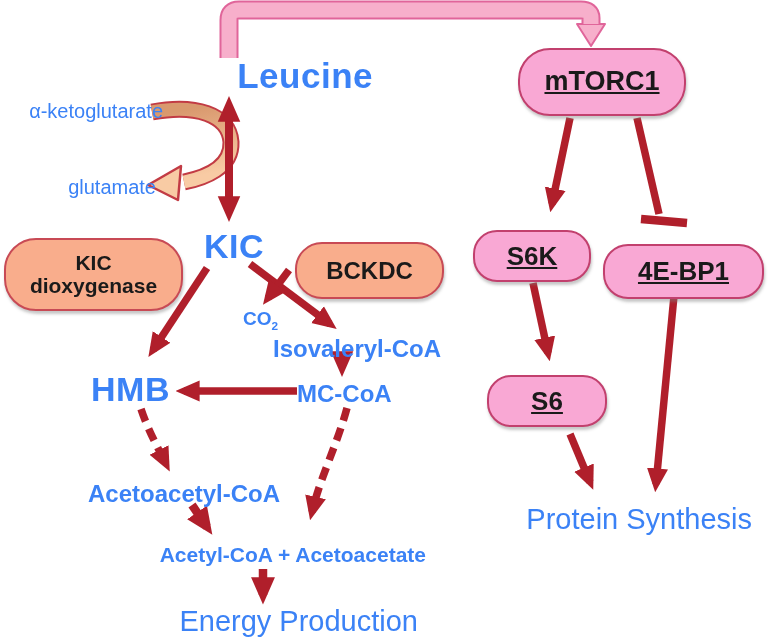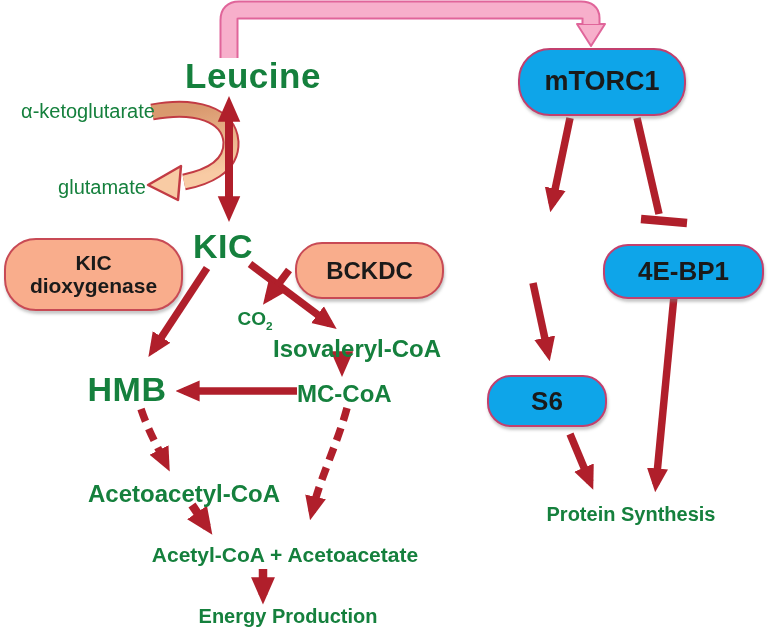--- a/index.html
+++ b/index.html
@@ -1,31 +1,31 @@
 <!DOCTYPE html>
 <html><head>
 <meta charset="utf-8">
 <style>
   html,body{margin:0;padding:0;background:#ffffff;}
   #canvas{
     position:relative;width:768px;height:639px;background:#ffffff;overflow:hidden;
     font-family:"Liberation Sans","DejaVu Sans",sans-serif;color:#1a1a1a;
   }
   #arrows{position:absolute;left:0;top:0;width:768px;height:639px;}
-  .lbl{position:absolute;text-align:center;color:#15803d;white-space:nowrap;}
+  .lbl{position:absolute;text-align:right;color:#3b82f6;white-space:nowrap;}
   .big{font-weight:bold;font-size:34px;letter-spacing:0.5px;}
-  .med{font-weight:bold;font-size:20px;}
+  .med{font-weight:normal;font-size:29px;}
   .small-bold{font-weight:bold;font-size:24px;}
   .plain{font-weight:normal;font-size:20px;}
   .node{
     position:absolute;display:flex;flex-direction:column;align-items:center;justify-content:center;
     font-weight:bold;line-height:1.08;text-align:center;
     box-shadow:1px 3px 3px rgba(130,130,130,0.45);
   }
-  .pinknode{background:#0ea5e9;border:2.5px solid #C2406E;}
+  .pinknode{background:#f9a8d4;border:2.5px solid #C2406E;text-decoration:underline;}
   .salmonnode{background:#F9AD8C;border:2.5px solid #C84A55;}
   sub{font-size:0.62em;}
 </style>
 </head>
 <body>
 
 <div id="canvas">
 
   <svg id="arrows" viewBox="0 0 768 639" xmlns="http://www.w3.org/2000/svg">
     <defs>
@@ -115,20 +115,23 @@
   </div>
 
   <div class="node salmonnode" style="left:295px;top:242px;width:145px;height:53px;border-radius:27px;font-size:24px;">
     <span>BCKDC</span>
   </div>
 
   <div class="node pinknode" style="left:518px;top:48px;width:164px;height:64px;border-radius:32px;font-size:27px;">
     <span>mTORC1</span>
   </div>
 
+  <div class="node pinknode" style="left:473px;top:230px;width:114px;height:48px;border-radius:24px;font-size:26px;">
+    <span>S6K</span>
+  </div>
 
   <div class="node pinknode" style="left:603px;top:244px;width:157px;height:51px;border-radius:25px;font-size:26px;">
     <span>4E-BP1</span>
   </div>
 
   <div class="node pinknode" style="left:487px;top:375px;width:116px;height:48px;border-radius:24px;font-size:26px;">
     <span>S6</span>
   </div>
 
 </div>

